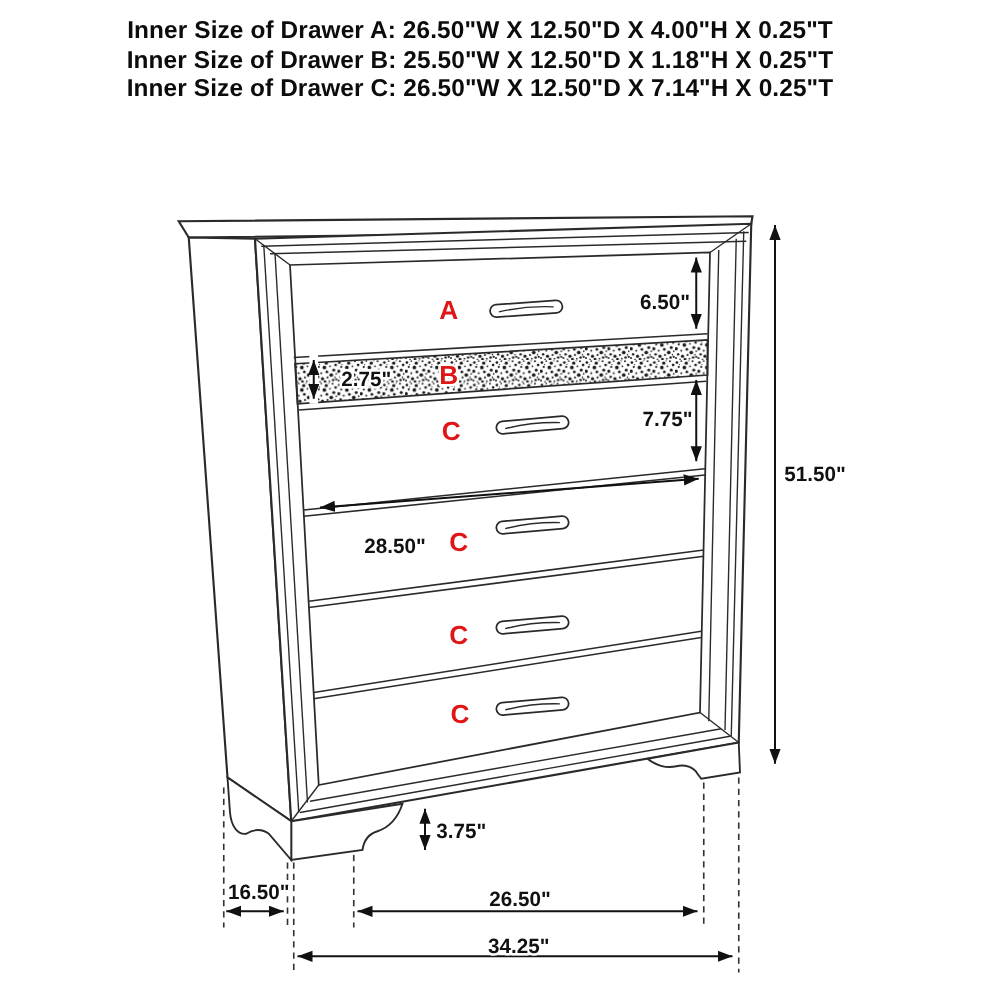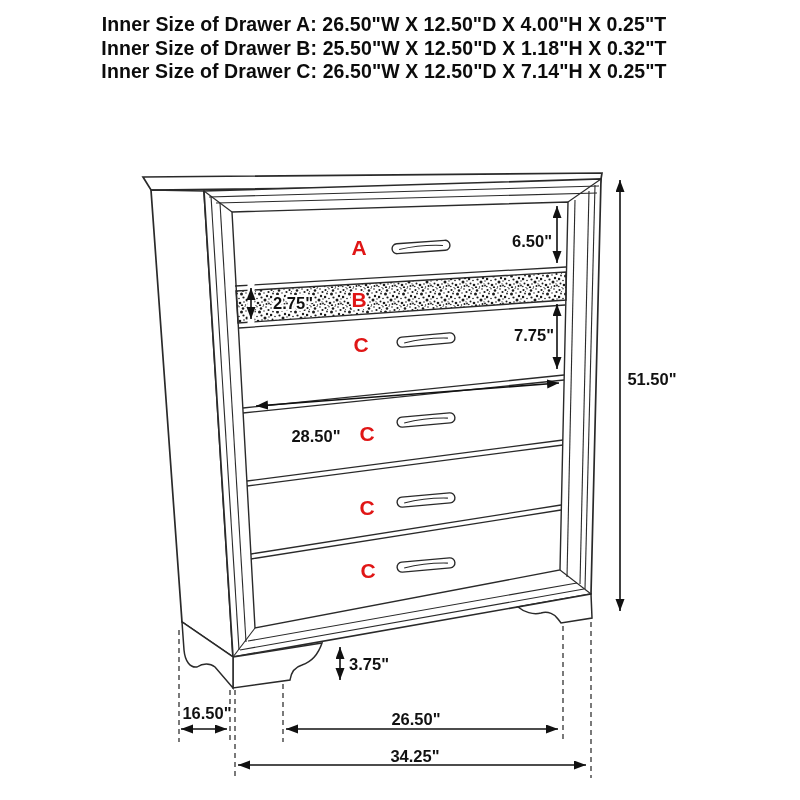--- a/index.html
+++ b/index.html
@@ -21,21 +21,21 @@
       paint-order:stroke;stroke:#fff;stroke-width:4px;stroke-linejoin:round;}
   .mid{text-anchor:middle;}
 </style>
 </head>
 <body>
 
 <div class="page">
 
   <div class="header">
     <div>Inner Size of Drawer A: 26.50"W X 12.50"D X 4.00"H X 0.25"T</div>
-    <div>Inner Size of Drawer B: 25.50"W X 12.50"D X 1.18"H X 0.32"T</div>
+    <div>Inner Size of Drawer B: 25.50"W X 12.50"D X 1.18"H X 0.25"T</div>
     <div>Inner Size of Drawer C: 26.50"W X 12.50"D X 7.14"H X 0.25"T</div>
   </div>
 
   <svg class="diagram" viewBox="0 0 800 800">
     <defs>
       <marker id="arrE" markerUnits="userSpaceOnUse" markerWidth="13" markerHeight="10" refX="12" refY="4.5" orient="auto">
         <path d="M0,0 L12,4.5 L0,9 Z" fill="#111"></path>
       </marker>
       <marker id="arrS" markerUnits="userSpaceOnUse" markerWidth="13" markerHeight="10" refX="12" refY="4.5" orient="auto-start-reverse">
         <path d="M0,0 L12,4.5 L0,9 Z" fill="#111"></path>

